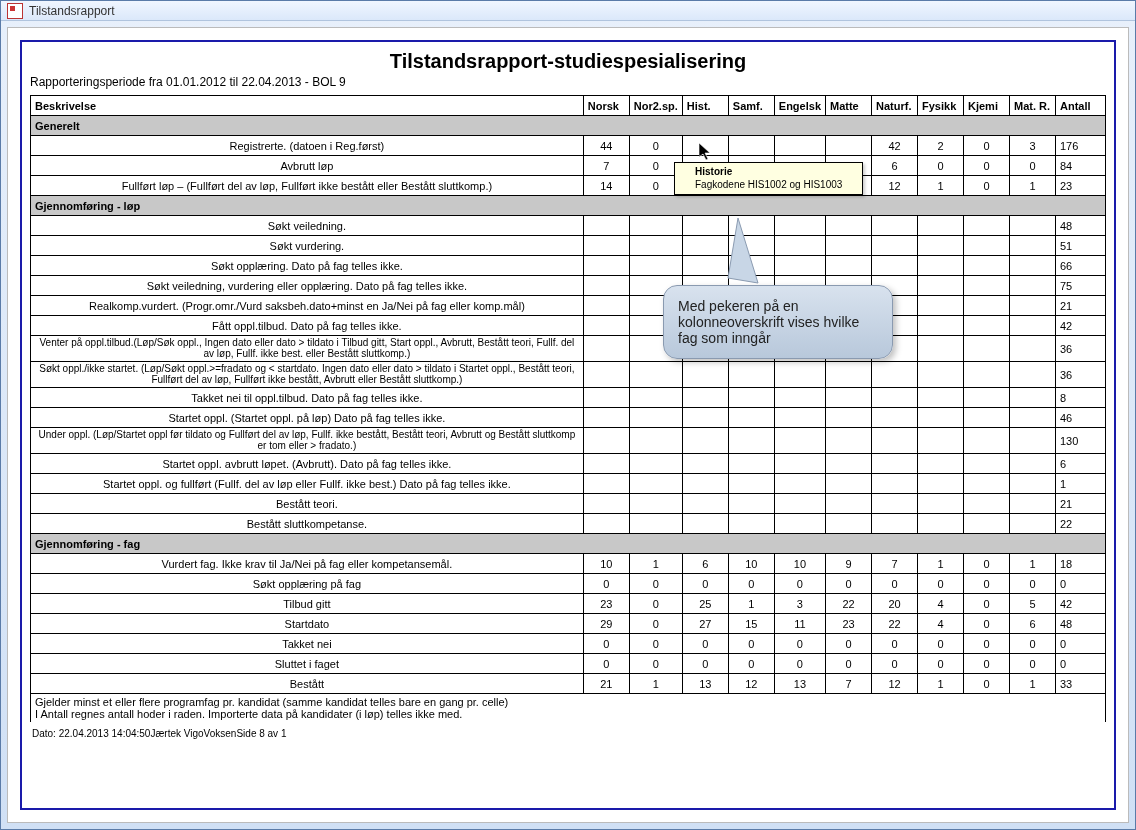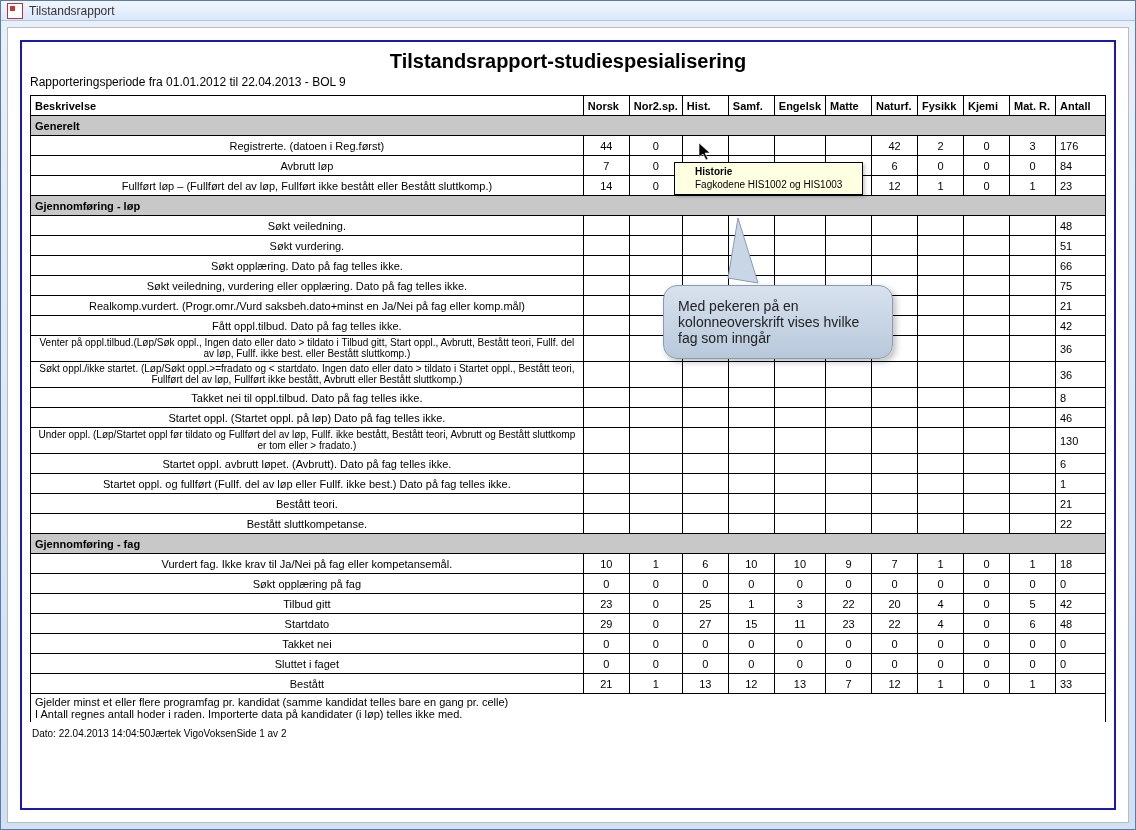--- a/index.html
+++ b/index.html
@@ -552,21 +552,21 @@
               <div>Gjelder minst et eller flere programfag pr. kandidat (samme kandidat telles bare en gang pr. celle)</div>
               <div>I Antall regnes antall hoder i raden. Importerte data på kandidater (i løp) telles ikke med.</div>
             </td>
           </tr>
         </tbody>
       </table>
 
       <div class="bottom-row">
         <span>Dato: 22.04.2013 14:04:50</span>
         <span>Jærtek  VigoVoksen</span>
-        <span>Side 1 av 2</span>
+        <span>Side 8 av 1</span>
       </div>
     </div>
 
     <div class="tooltip">
       <div style="font-weight:bold;">Historie</div>
       <div>Fagkodene HIS1002 og HIS1003</div>
     </div>
 
     <div class="cursor">
       <svg width="14" height="18">

